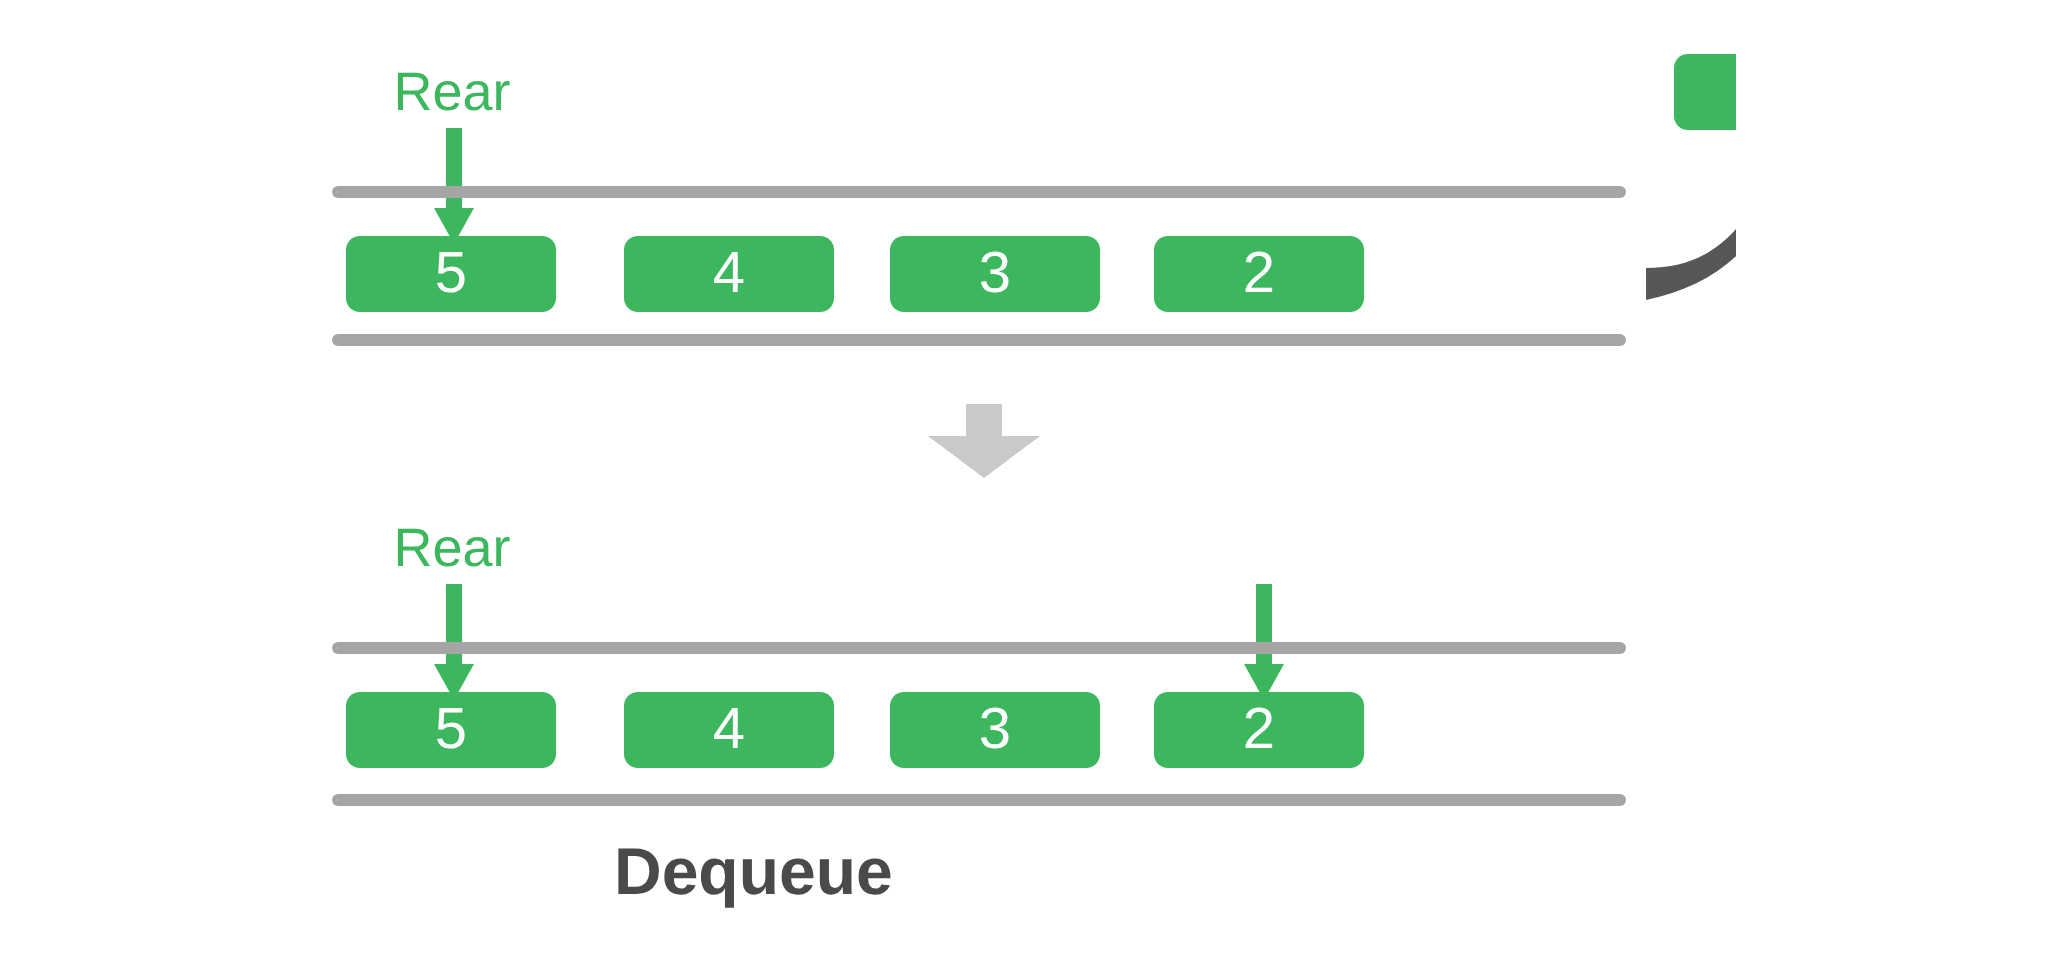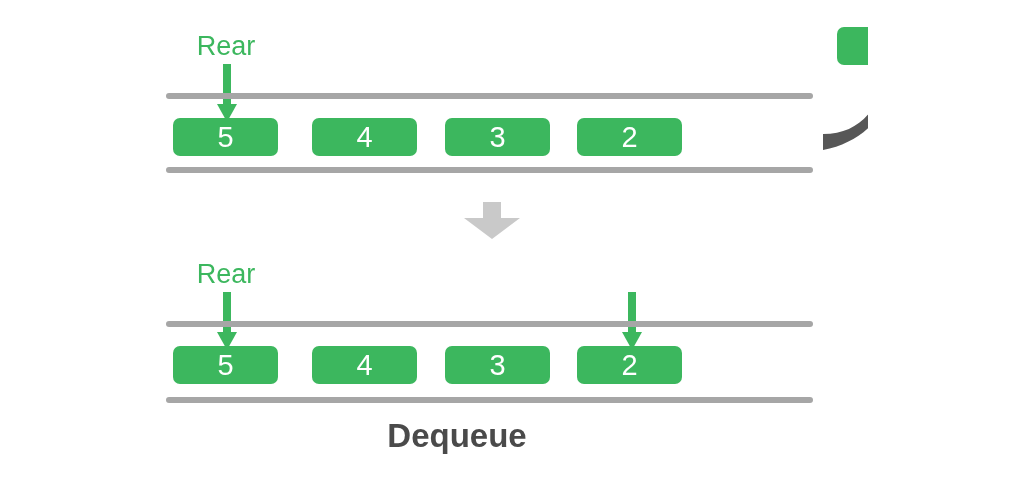--- a/index.html
+++ b/index.html
@@ -50,21 +50,20 @@
     position: absolute;
   }
   .curve-arrow {
     position: absolute;
   }
   .caption {
     position: absolute;
     color: #4a4a4a;
     font-size: 33px;
     line-height: 40px;
-    text-align: center;
     font-weight: bold;
     white-space: nowrap;
   }
 </style>
 </head>
 <body>
 
 <div id="canvas">
 
   <div class="ptr-label" style="left: 166px; top: 30px; width: 120px;">Rear</div>

